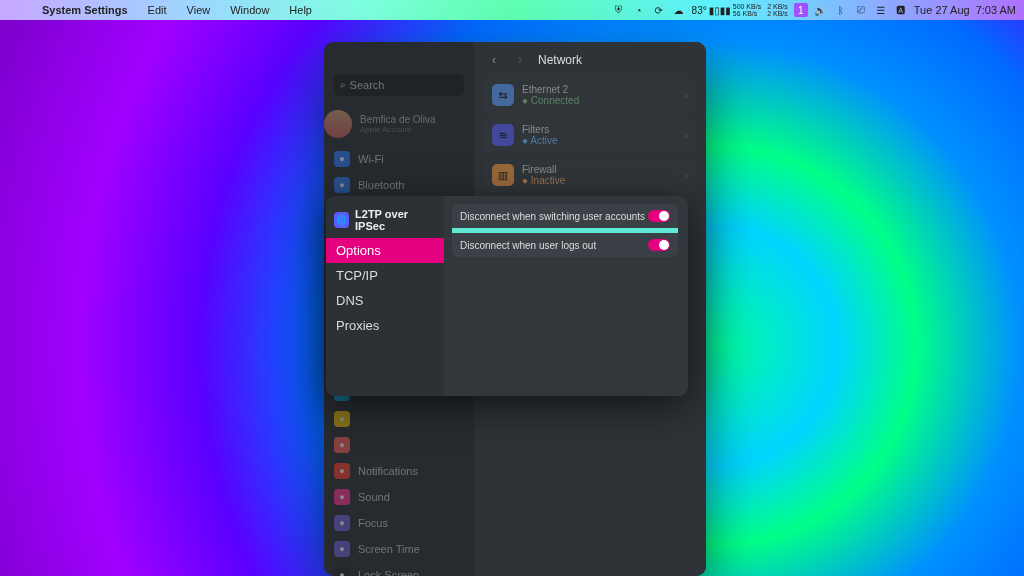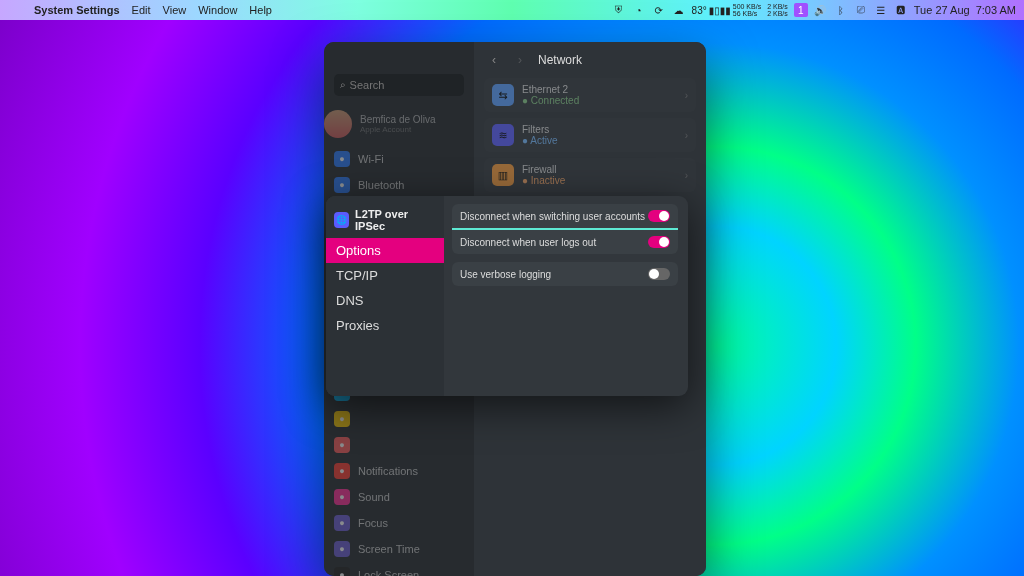--- a/index.html
+++ b/index.html
@@ -4,21 +4,21 @@
 <style>
   * { box-sizing: border-box; margin: 0; padding: 0; font-family: -apple-system, "Helvetica Neue", Arial, sans-serif; }
   html,body { width:1024px; height:576px; overflow:hidden; }
   body {
     background: radial-gradient(circle at 70% 60%, #00ffa0 0%, #00d4ff 15%, #00ff88 25%, #0090ff 38%, #006bff 50%, #5a00ff 65%, #a000ff 80%, #7a00c8 100%);
     position:relative;
   }
   
   .menubar { position:absolute; top:0; left:0; right:0; height:20px;
     background:linear-gradient(90deg,#c6a7ff 0%, #9bd9ff 20%, #7effe0 35%, #5fffb0 50%, #5ff0ff 70%, #b070ff 100%);
-    display:flex; align-items:center; font-size:11px; color:#222; padding:0 8px; gap:12px; }
+    display:flex; align-items:center; font-size:11px; color:#222; padding:0 8px; gap:20px; }
   .menubar .right { margin-left:auto; display:flex; align-items:center; gap:6px; }
   .menubar .ico { width:14px; height:14px; display:inline-flex; align-items:center; justify-content:center; font-size:10px; }
   .menubar .bold { font-weight:600; }
   .menubar .stack { display:inline-flex; flex-direction:column; font-size:7px; line-height:7px; }
   
   .win { position:absolute; left:324px; top:42px; width:382px; height:534px;
     background:#2a2f33; border-radius:10px; box-shadow:0 20px 50px rgba(0,0,0,.5); overflow:hidden; }
   .tl { position:absolute; top:8px; left:10px; display:flex; gap:6px; }
   .tl span { width:10px; height:10px; border-radius:50%; }
   .tl .r{background:#ff5f57}.tl .y{background:#febc2e}.tl .g{background:#28c840}
@@ -46,21 +46,21 @@
   .sheet { position:absolute; left:326px; top:196px; width:362px; height:200px;
     background:#32373c; border-radius:9px; box-shadow:0 10px 40px rgba(0,0,0,.6); display:flex; overflow:hidden; }
   .sh-side { width:118px; background:#2c3136; padding-top:6px; }
   .sh-title { display:flex; align-items:center; gap:6px; padding:6px 8px; font-size:11px; color:#eee; font-weight:600; }
   .sh-title .ic{ width:16px;height:16px;background:#5b5bff;border-radius:4px;display:flex;align-items:center;justify-content:center;font-size:9px; }
   .sh-item { padding:5px 10px; font-size:13px; color:#ddd; }
   .sh-item.sel { background:#e4007f; color:#fff; }
   .sh-main { flex:1; padding:8px 10px 8px 8px; display:flex; flex-direction:column; }
   .group { background:#3a4045; border-radius:6px; margin-bottom:8px; }
   .row { display:flex; align-items:center; justify-content:space-between; padding:6px 8px; font-size:10px; color:#ddd; position:relative; }
-  .row + .row { border-top:2px solid #5eead4; }
+  .row + .row { border-top:5px solid #5eead4; }
   .row.hl { outline:2px solid #ff2a2a; outline-offset:-1px; border-radius:0; }
   .toggle { width:22px; height:12px; border-radius:6px; background:#666; position:relative; }
   .toggle::after{ content:""; position:absolute; top:1px; width:10px;height:10px;border-radius:50%;background:#fff; }
   .toggle.on{ background:#e4007f; } .toggle.on::after{ right:1px; }
   .toggle.off::after{ left:1px; }
   .btns { margin-top:auto; display:flex; gap:8px; justify-content:flex-end; }
   .btn { padding:3px 12px; font-size:11px; border-radius:5px; background:#4a5055; color:#eee; border:none; }
   .btn.dis{ opacity:.5; }
 </style>
 </head>
@@ -244,22 +244,16 @@
         <div class="group">
           <div class="row">
             <span>Disconnect when switching user accounts</span>
             <span class="toggle on"></span>
           </div>
           <div class="row">
             <span>Disconnect when user logs out</span>
             <span class="toggle on"></span>
           </div>
         </div>
-        <div class="group">
-          <div class="row">
-            <span>Use verbose logging</span>
-            <span class="toggle off"></span>
-          </div>
-        </div>
       </div>
 
   </div>
 </div>
 
 </body></html>

